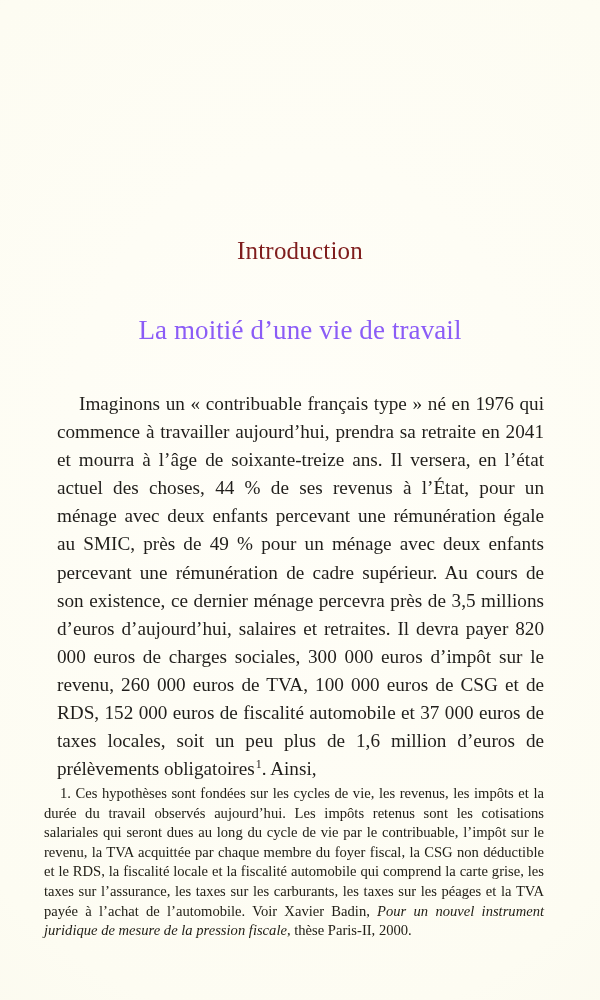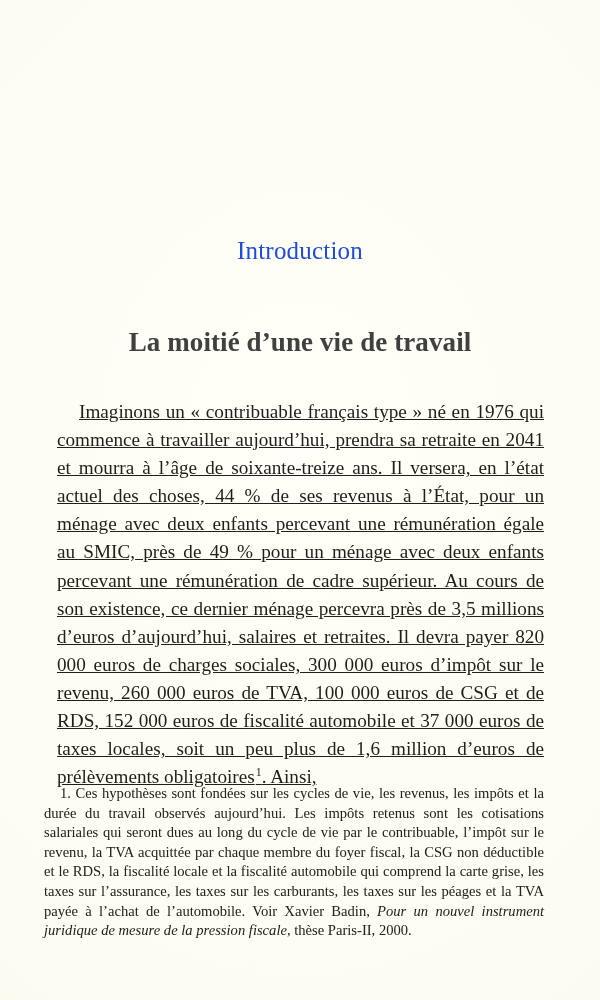--- a/index.html
+++ b/index.html
@@ -36,41 +36,40 @@
     position: absolute;
     left: 0;
     right: 0;
     top: 236px;
     text-align: center;
   }
   .chapter-title {
     font-size: 25px;
     font-weight: 400;
     letter-spacing: 0.2px;
-    color: #1d4ed8;
+    color: #7f1d1d;
     margin: 0;
     line-height: 1.2;
   }
   .chapter-subtitle {
     font-size: 27px;
-    font-weight: 700;
+    font-weight: 400;
     letter-spacing: 0.1px;
-    color: #404040;
-    margin: 16px;
+    color: #8b5cf6;
+    margin: 4px;
     padding-top: 44px;
     line-height: 1.2;
   }
 
   
   .body-block {
     position: absolute;
     left: 57px;
     width: 487px;
-    top: 398px;
-    text-decoration: underline;
+    top: 390px;
   }
   .body-par {
     margin: 0;
     font-size: 19.2px;
     line-height: 28.1px;
     text-align: justify;
     text-justify: inter-word;
     text-indent: 22px;
     hyphens: manual;
     color: #201e1b;

